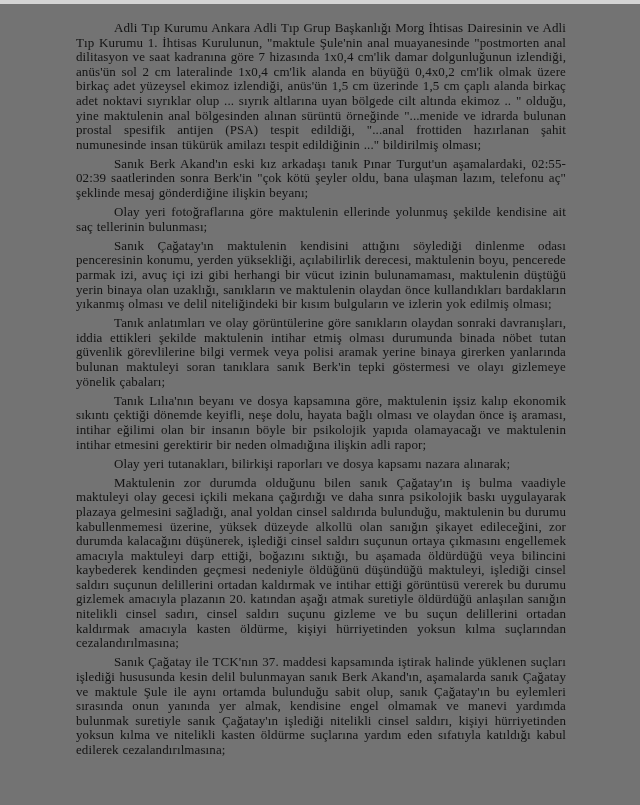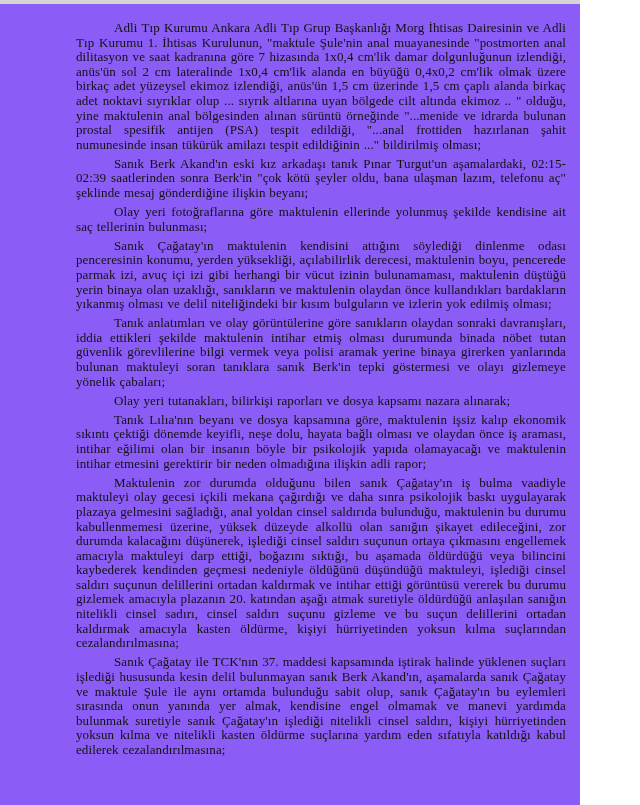--- a/index.html
+++ b/index.html
@@ -2,23 +2,23 @@
 <html lang="tr"><head>
 <meta charset="utf-8">
 <style>
   html, body {
     margin: 0;
     padding: 0;
     background: #ffffff;
   }
   .page {
     position: relative;
-    width: 580px;
+    width: 640px;
     height: 805px;
-    background: #8b5cf6;
+    background: #737373;
     overflow: hidden;
     font-family: "Liberation Serif", "DejaVu Serif", serif;
   }
   .top-strip {
     position: absolute;
     top: 0;
     left: 0;
     width: 640px;
     height: 4px;
     background: #d4d4d4;
@@ -41,22 +41,22 @@
   }
 </style>
 </head>
 <body>
 
 <div class="page">
   <div class="top-strip"></div>
   <div class="doc-body" id="doc-body">
 
   <p class="para">Adli Tıp Kurumu Ankara Adli Tıp Grup Başkanlığı Morg İhtisas Dairesinin ve Adli Tıp Kurumu 1. İhtisas Kurulunun, "maktule Şule'nin anal muayanesinde "postmorten anal dilitasyon ve saat kadranına göre 7 hizasında 1x0,4 cm'lik damar dolgunluğunun izlendiği, anüs'ün sol 2 cm lateralinde 1x0,4 cm'lik alanda en büyüğü 0,4x0,2 cm'lik olmak üzere birkaç adet yüzeysel ekimoz izlendiği, anüs'ün 1,5 cm üzerinde 1,5 cm çaplı alanda birkaç adet noktavi sıyrıklar olup ... sıyrık altlarına uyan bölgede cilt altında ekimoz .. " olduğu, yine maktulenin anal bölgesinden alınan sürüntü örneğinde "...menide ve idrarda bulunan prostal spesifik antijen (PSA) tespit edildiği, "...anal frottiden hazırlanan şahit numunesinde insan tükürük amilazı tespit edildiğinin ..." bildirilmiş olması;</p>
-      <p class="para">Sanık Berk Akand'ın eski kız arkadaşı tanık Pınar Turgut'un aşamalardaki, 02:15-02:39 saatlerinden sonra Berk'in "çok kötü şeyler oldu, bana ulaşman lazım, telefonu aç" şeklinde mesaj gönderdiğine ilişkin beyanı;</p>
+      <p class="para">Sanık Berk Akand'ın eski kız arkadaşı tanık Pınar Turgut'un aşamalardaki, 02:55-02:39 saatlerinden sonra Berk'in "çok kötü şeyler oldu, bana ulaşman lazım, telefonu aç" şeklinde mesaj gönderdiğine ilişkin beyanı;</p>
       <p class="para">Olay yeri fotoğraflarına göre maktulenin ellerinde yolunmuş şekilde kendisine ait saç tellerinin bulunması;</p>
       <p class="para">Sanık Çağatay'ın maktulenin kendisini attığını söylediği dinlenme odası penceresinin konumu, yerden yüksekliği, açılabilirlik derecesi, maktulenin boyu, pencerede parmak izi, avuç içi izi gibi herhangi bir vücut izinin bulunamaması, maktulenin düştüğü yerin binaya olan uzaklığı, sanıkların ve maktulenin olaydan önce kullandıkları bardakların yıkanmış olması ve delil niteliğindeki bir kısım bulguların ve izlerin yok edilmiş olması;</p>
       <p class="para">Tanık anlatımları ve olay görüntülerine göre sanıkların olaydan sonraki davranışları, iddia ettikleri şekilde maktulenin intihar etmiş olması durumunda binada nöbet tutan güvenlik görevlilerine bilgi vermek veya polisi aramak yerine binaya girerken yanlarında bulunan maktuleyi soran tanıklara sanık Berk'in tepki göstermesi ve olayı gizlemeye yönelik çabaları;</p>
+      <p class="para">Tanık Lılıa'nın beyanı ve dosya kapsamına göre, maktulenin işsiz kalıp ekonomik sıkıntı çektiği dönemde keyifli, neşe dolu, hayata bağlı olması ve olaydan önce iş araması, intihar eğilimi olan bir insanın böyle bir psikolojik yapıda olamayacağı ve maktulenin intihar etmesini gerektirir bir neden olmadığına ilişkin adli rapor;</p>
       <p class="para">Olay yeri tutanakları, bilirkişi raporları ve dosya kapsamı nazara alınarak;</p>
-      <p class="para">Tanık Lılıa'nın beyanı ve dosya kapsamına göre, maktulenin işsiz kalıp ekonomik sıkıntı çektiği dönemde keyifli, neşe dolu, hayata bağlı olması ve olaydan önce iş araması, intihar eğilimi olan bir insanın böyle bir psikolojik yapıda olamayacağı ve maktulenin intihar etmesini gerektirir bir neden olmadığına ilişkin adli rapor;</p>
       <p class="para">Maktulenin zor durumda olduğunu bilen sanık Çağatay'ın iş bulma vaadiyle maktuleyi olay gecesi içkili mekana çağırdığı ve daha sınra psikolojik baskı uygulayarak plazaya gelmesini sağladığı, anal yoldan cinsel saldırıda bulunduğu, maktulenin bu durumu kabullenmemesi üzerine, yüksek düzeyde alkollü olan sanığın şikayet edileceğini, zor durumda kalacağını düşünerek, işlediği cinsel saldırı suçunun ortaya çıkmasını engellemek amacıyla maktuleyi darp ettiği, boğazını sıktığı, bu aşamada öldürdüğü veya bilincini kaybederek kendinden geçmesi nedeniyle öldüğünü düşündüğü maktuleyi, işlediği cinsel saldırı suçunun delillerini ortadan kaldırmak ve intihar ettiği görüntüsü vererek bu durumu gizlemek amacıyla plazanın 20. katından aşağı atmak suretiyle öldürdüğü anlaşılan sanığın nitelikli cinsel sadırı, cinsel saldırı suçunu gizleme ve bu suçun delillerini ortadan kaldırmak amacıyla kasten öldürme, kişiyi hürriyetinden yoksun kılma suçlarından cezalandırılmasına;</p>
       <p class="para">Sanık Çağatay ile TCK'nın 37. maddesi kapsamında iştirak halinde yüklenen suçları işlediği hususunda kesin delil bulunmayan sanık Berk Akand'ın, aşamalarda sanık Çağatay ve maktule Şule ile aynı ortamda bulunduğu sabit olup, sanık Çağatay'ın bu eylemleri sırasında onun yanında yer almak, kendisine engel olmamak ve manevi yardımda bulunmak suretiyle sanık Çağatay'ın işlediği nitelikli cinsel saldırı, kişiyi hürriyetinden yoksun kılma ve nitelikli kasten öldürme suçlarına yardım eden sıfatıyla katıldığı kabul edilerek cezalandırılmasına;</p>
     </div>
 </div>
 
 </body></html>

